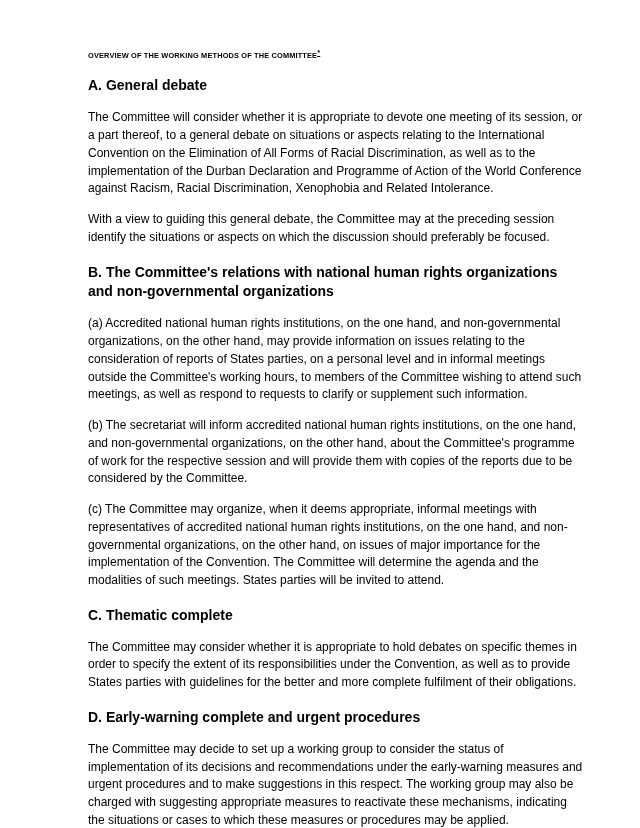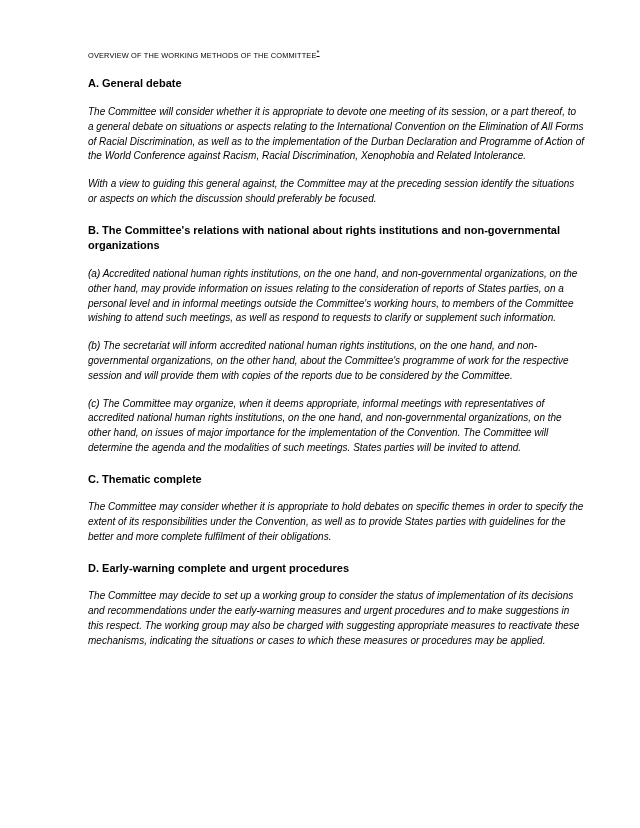--- a/index.html
+++ b/index.html
@@ -17,65 +17,64 @@
   .page {
     position: relative;
     width: 640px;
     height: 828px;
     background: #ffffff;
     box-sizing: border-box;
     padding: 48px 54px 0 88px;
   }
   .doc-header {
     font-size: 7.4px;
-    font-weight: normal;
+    font-weight: bold;
     letter-spacing: 0.15px;
     color: #000;
     margin: 0 0 16px 0;
     white-space: nowrap;
   }
   .doc-header .footnote-mark {
     font-size: 7.4px;
     vertical-align: super;
     text-decoration: underline;
     color: #000;
   }
   h2.section-heading {
-    font-size: 11px;
+    font-size: 14px;
     font-weight: bold;
     margin: 0 0 13px 0;
     line-height: 1.42;
     color: #000;
   }
   p.para {
-    font-size: 10px;
+    font-size: 12px;
     line-height: 1.48;
     margin: 0 2px 13px 0;
     color: #000;
     text-align: left;
-    font-style: italic;
   }
   p.para.last-in-block {
     margin-bottom: 16px;
   }
 </style>
 </head>
 <body>
 
 <div class="page">
 
   <div class="doc-header">
     <span>OVERVIEW OF THE WORKING METHODS OF THE COMMITTEE</span><span class="footnote-mark">*</span>
   </div>
 
   <h2 class="section-heading">A. General debate</h2>
   <p class="para">The Committee will consider whether it is appropriate to devote one meeting of its session, or a part thereof, to a general debate on situations or aspects relating to the International Convention on the Elimination of All Forms of Racial Discrimination, as well as to the implementation of the Durban Declaration and Programme of Action of the World Conference against Racism, Racial Discrimination, Xenophobia and Related Intolerance.</p>
-  <p class="para last-in-block">With a view to guiding this general against, the Committee may at the preceding session identify the situations or aspects on which the discussion should preferably be focused.</p>
+  <p class="para last-in-block">With a view to guiding this general debate, the Committee may at the preceding session identify the situations or aspects on which the discussion should preferably be focused.</p>
 
-  <h2 class="section-heading">B. The Committee's relations with national about rights institutions and non-governmental organizations</h2>
+  <h2 class="section-heading">B. The Committee's relations with national human rights organizations and non-governmental organizations</h2>
   <p class="para">(a) Accredited national human rights institutions, on the one hand, and non-governmental organizations, on the other hand, may provide information on issues relating to the consideration of reports of States parties, on a personal level and in informal meetings outside the Committee's working hours, to members of the Committee wishing to attend such meetings, as well as respond to requests to clarify or supplement such information.</p>
   <p class="para">(b) The secretariat will inform accredited national human rights institutions, on the one hand, and non-governmental organizations, on the other hand, about the Committee's programme of work for the respective session and will provide them with copies of the reports due to be considered by the Committee.</p>
   <p class="para last-in-block">(c) The Committee may organize, when it deems appropriate, informal meetings with representatives of accredited national human rights institutions, on the one hand, and non-governmental organizations, on the other hand, on issues of major importance for the implementation of the Convention. The Committee will determine the agenda and the modalities of such meetings. States parties will be invited to attend.</p>
 
   <h2 class="section-heading">C. Thematic complete</h2>
   <p class="para last-in-block">The Committee may consider whether it is appropriate to hold debates on specific themes in order to specify the extent of its responsibilities under the Convention, as well as to provide States parties with guidelines for the better and more complete fulfilment of their obligations.</p>
 
   <h2 class="section-heading">D. Early-warning complete and urgent procedures</h2>
   <p class="para">The Committee may decide to set up a working group to consider the status of implementation of its decisions and recommendations under the early-warning measures and urgent procedures and to make suggestions in this respect. The working group may also be charged with suggesting appropriate measures to reactivate these mechanisms, indicating the situations or cases to which these measures or procedures may be applied.</p>
 

